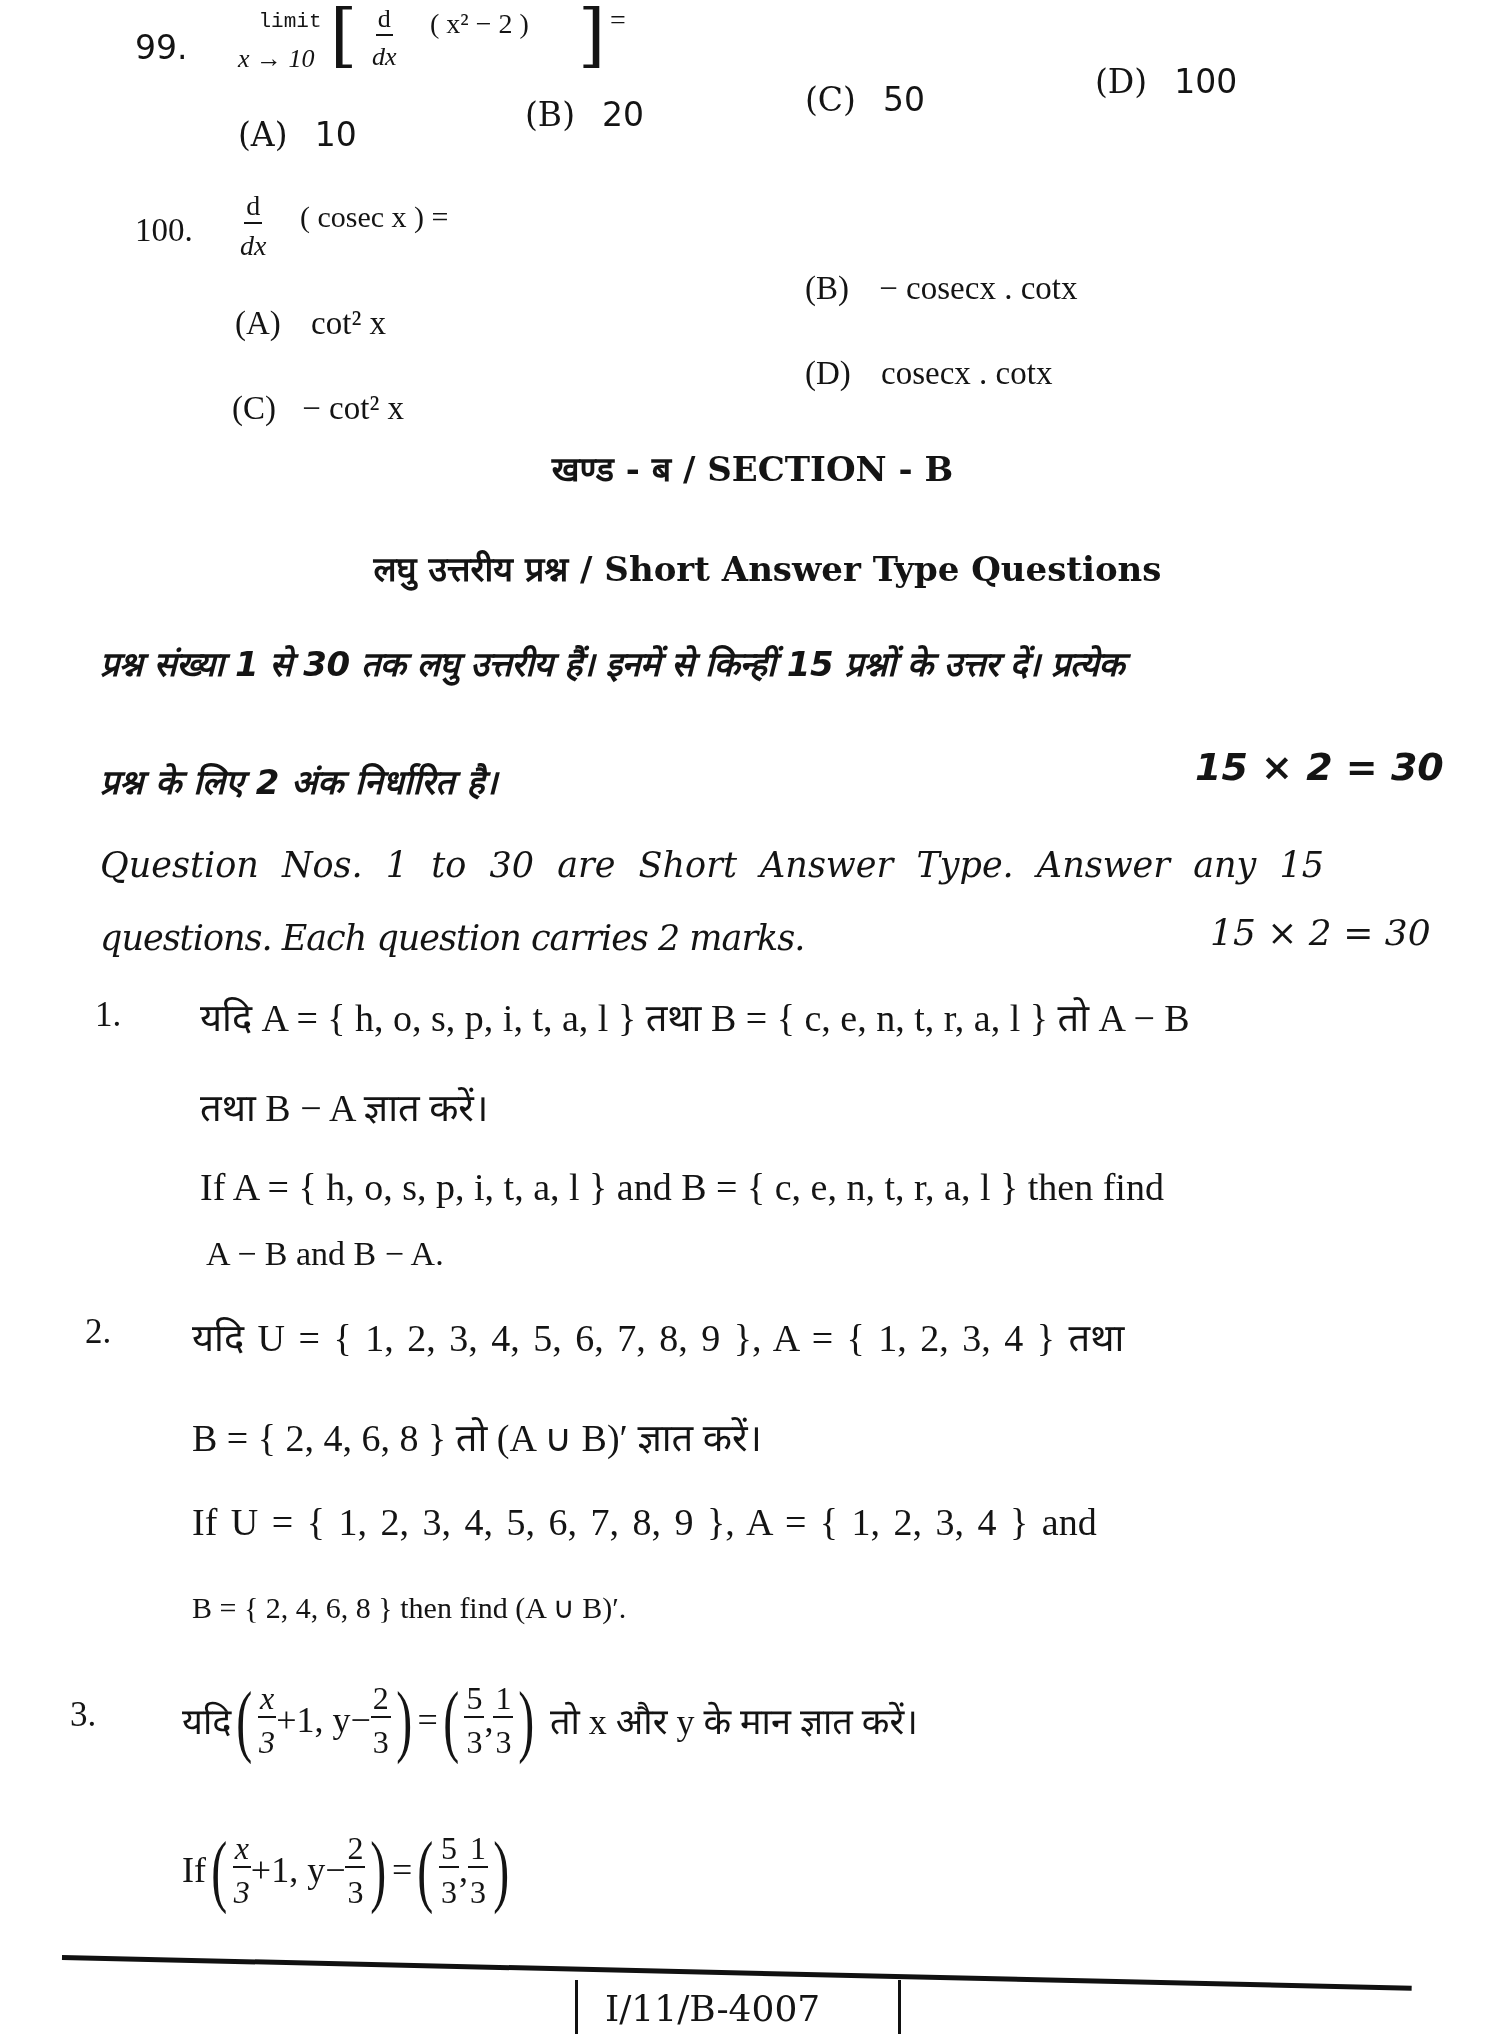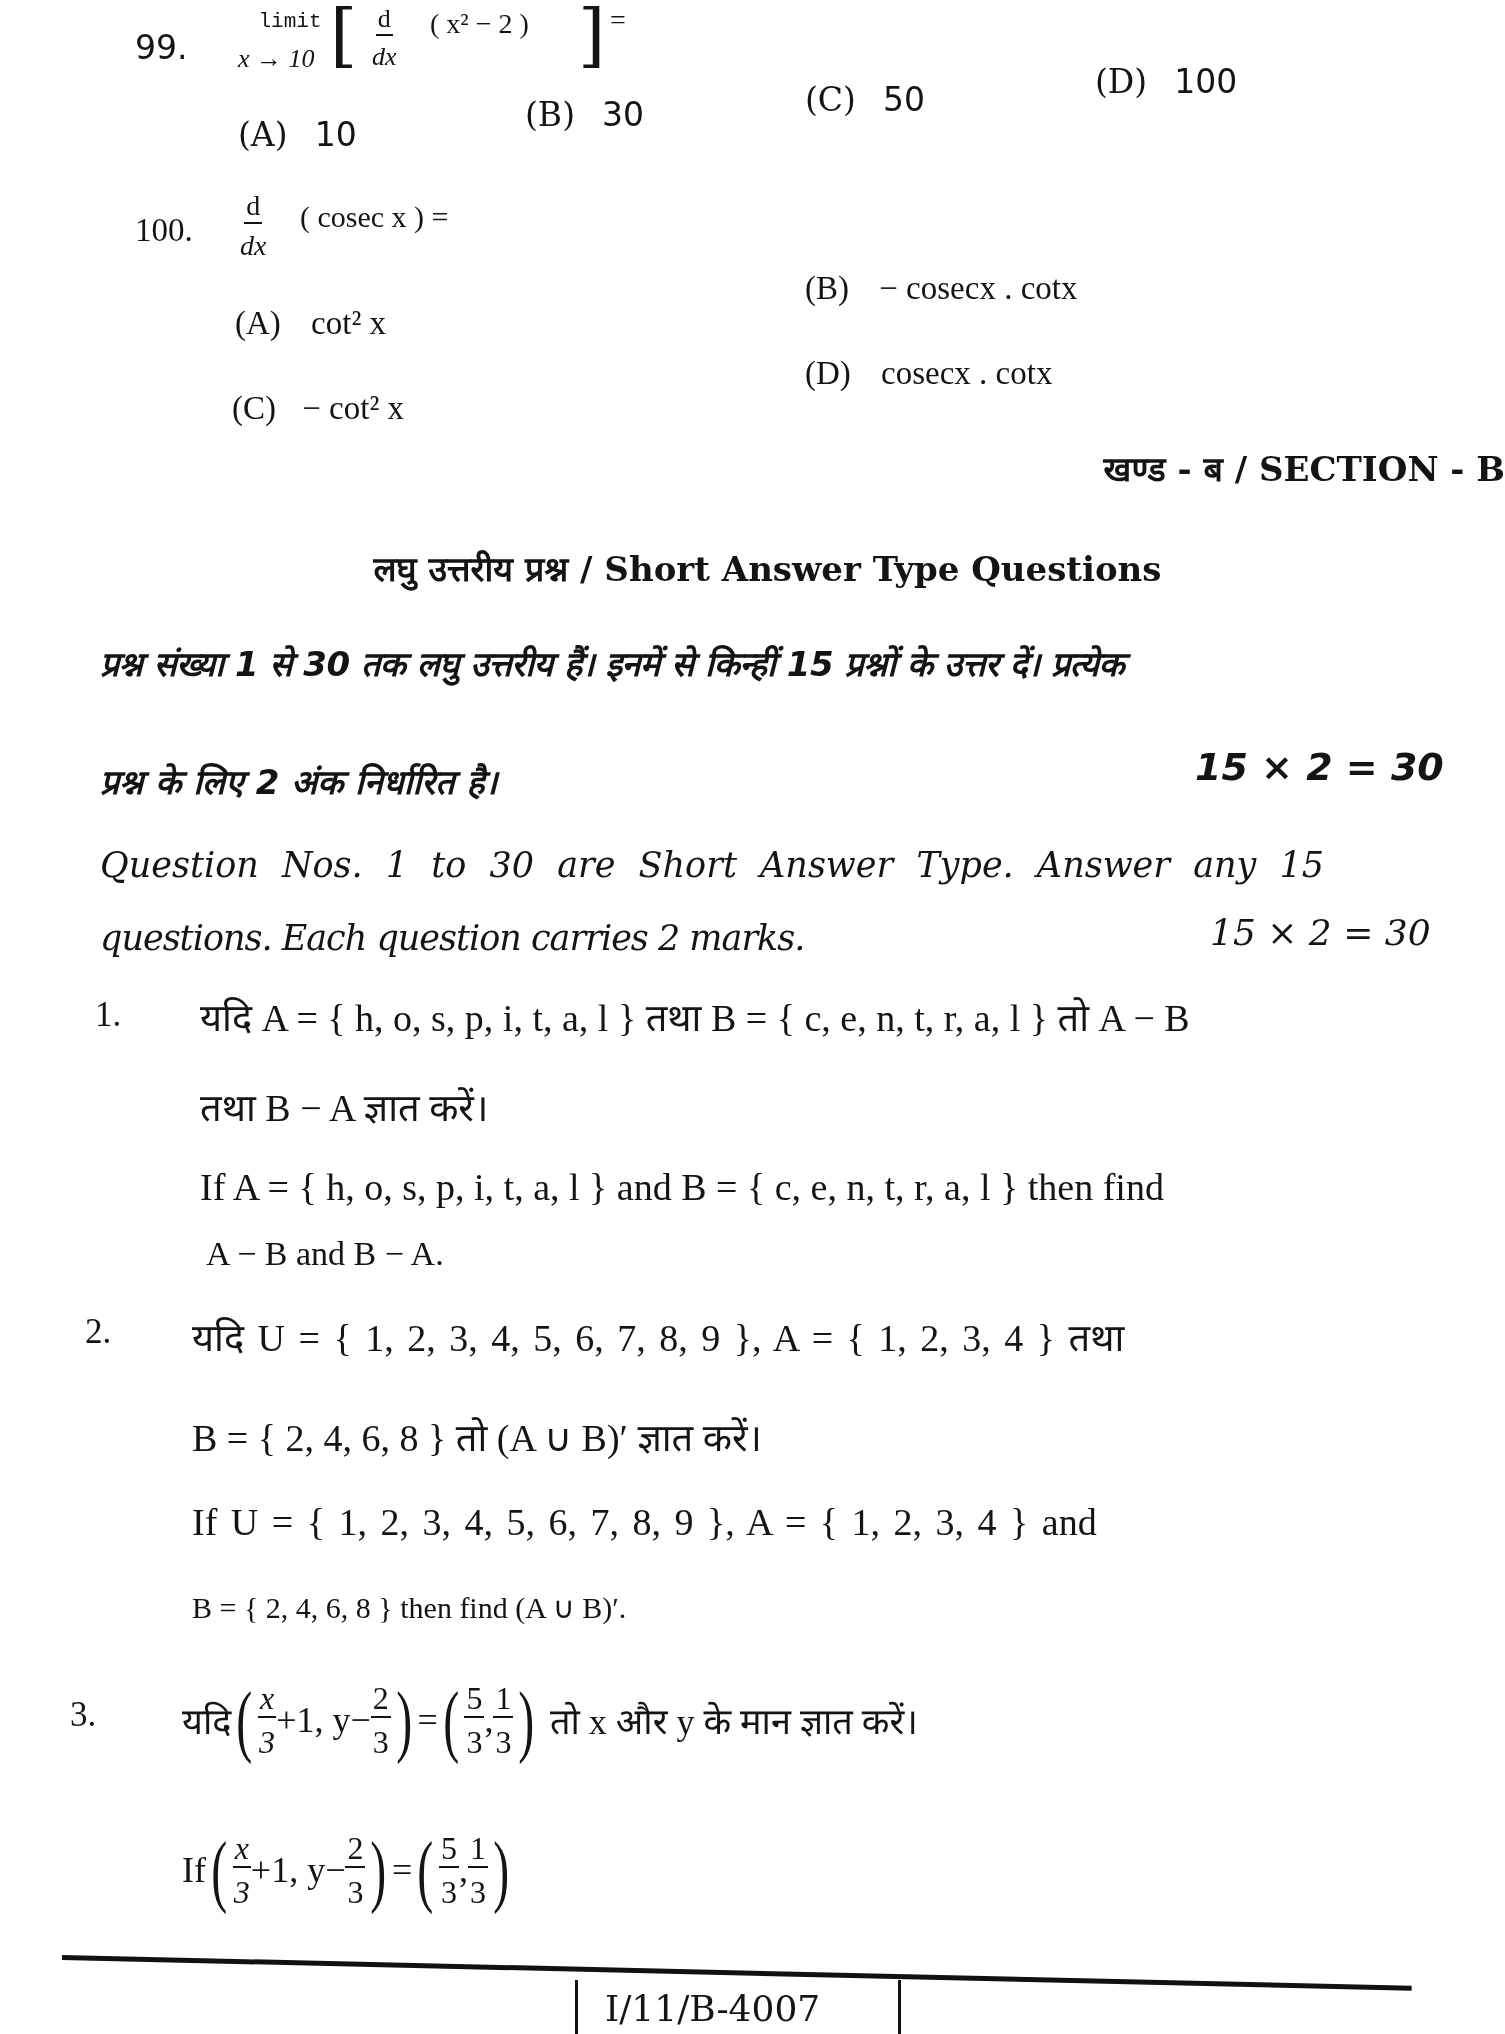--- a/index.html
+++ b/index.html
@@ -37,21 +37,21 @@
 <div class="abs serif" style="left:430px;top:8px;font-size:28px;">( x² − 2 )</div>
 <div class="abs" style="left:578px;top:0px;font-size:70px;font-weight:100;line-height:1;">]</div>
 <div class="abs serif" style="left:610px;top:4px;font-size:28px;">=</div>
 
 <div class="abs" style="left:238px;top:115px;">
   <span class="optlbl">(A)</span>
   <span class="opt" style="margin-left:22px;">10</span>
 </div>
 <div class="abs" style="left:525px;top:95px;">
   <span class="optlbl">(B)</span>
-  <span class="opt" style="margin-left:22px;">30</span>
+  <span class="opt" style="margin-left:22px;">20</span>
 </div>
 <div class="abs" style="left:805px;top:80px;">
   <span class="optlbl">(C)</span>
   <span class="opt" style="margin-left:22px;">50</span>
 </div>
 <div class="abs" style="left:1095px;top:62px;">
   <span class="optlbl">(D)</span>
   <span class="opt" style="margin-left:22px;">100</span>
 </div>
 
@@ -74,21 +74,21 @@
 </div>
 <div class="abs serif" style="left:232px;top:390px;font-size:33px;">
   <span>(C)</span>
   <span style="margin-left:18px;">− cot² x</span>
 </div>
 <div class="abs serif" style="left:805px;top:355px;font-size:33px;">
   <span>(D)</span>
   <span style="margin-left:22px;">cosecx . cotx</span>
 </div>
 
-<div class="abs bold" style="left:0;width:1505px;top:445px;text-align:right;font-family:'DejaVu Serif',serif;font-size:34px;">खण्ड - ब / SECTION - B</div>
+<div class="abs bold" style="left:0;width:1505px;top:445px;text-align:center;font-family:'DejaVu Serif',serif;font-size:34px;">खण्ड - ब / SECTION - B</div>
 <div class="abs bold" style="left:0;width:1505px;top:545px;text-align:center;font-family:'DejaVu Serif',serif;font-size:34px;padding-left:30px;box-sizing:border-box;">लघु उत्तरीय प्रश्न / Short Answer Type Questions</div>
 
 <div class="abs hi-bold" style="left:100px;top:640px;font-size:34px;letter-spacing:-0.5px;">प्रश्न संख्या 1 से 30 तक लघु उत्तरीय हैं। इनमें से किन्हीं 15 प्रश्नों के उत्तर दें। प्रत्येक</div>
 <div class="abs hi-bold" style="left:100px;top:758px;font-size:34px;">प्रश्न के लिए 2 अंक निर्धारित है।</div>
 <div class="abs hi-bold" style="left:1195px;top:745px;font-size:38px;">15 × 2 = 30</div>
 
 <div class="abs it" style="left:100px;top:845px;font-family:'DejaVu Serif',serif;font-size:35px;word-spacing:12px;">Question Nos. 1 to 30 are Short Answer Type. Answer any 15</div>
 <div class="abs it" style="left:100px;top:918px;font-family:'DejaVu Serif',serif;font-size:35px;letter-spacing:-1px;">questions. Each question carries 2 marks.</div>
 <div class="abs it" style="left:1210px;top:912px;font-family:'DejaVu Serif',serif;font-size:36px;">15 × 2 = 30</div>
 

